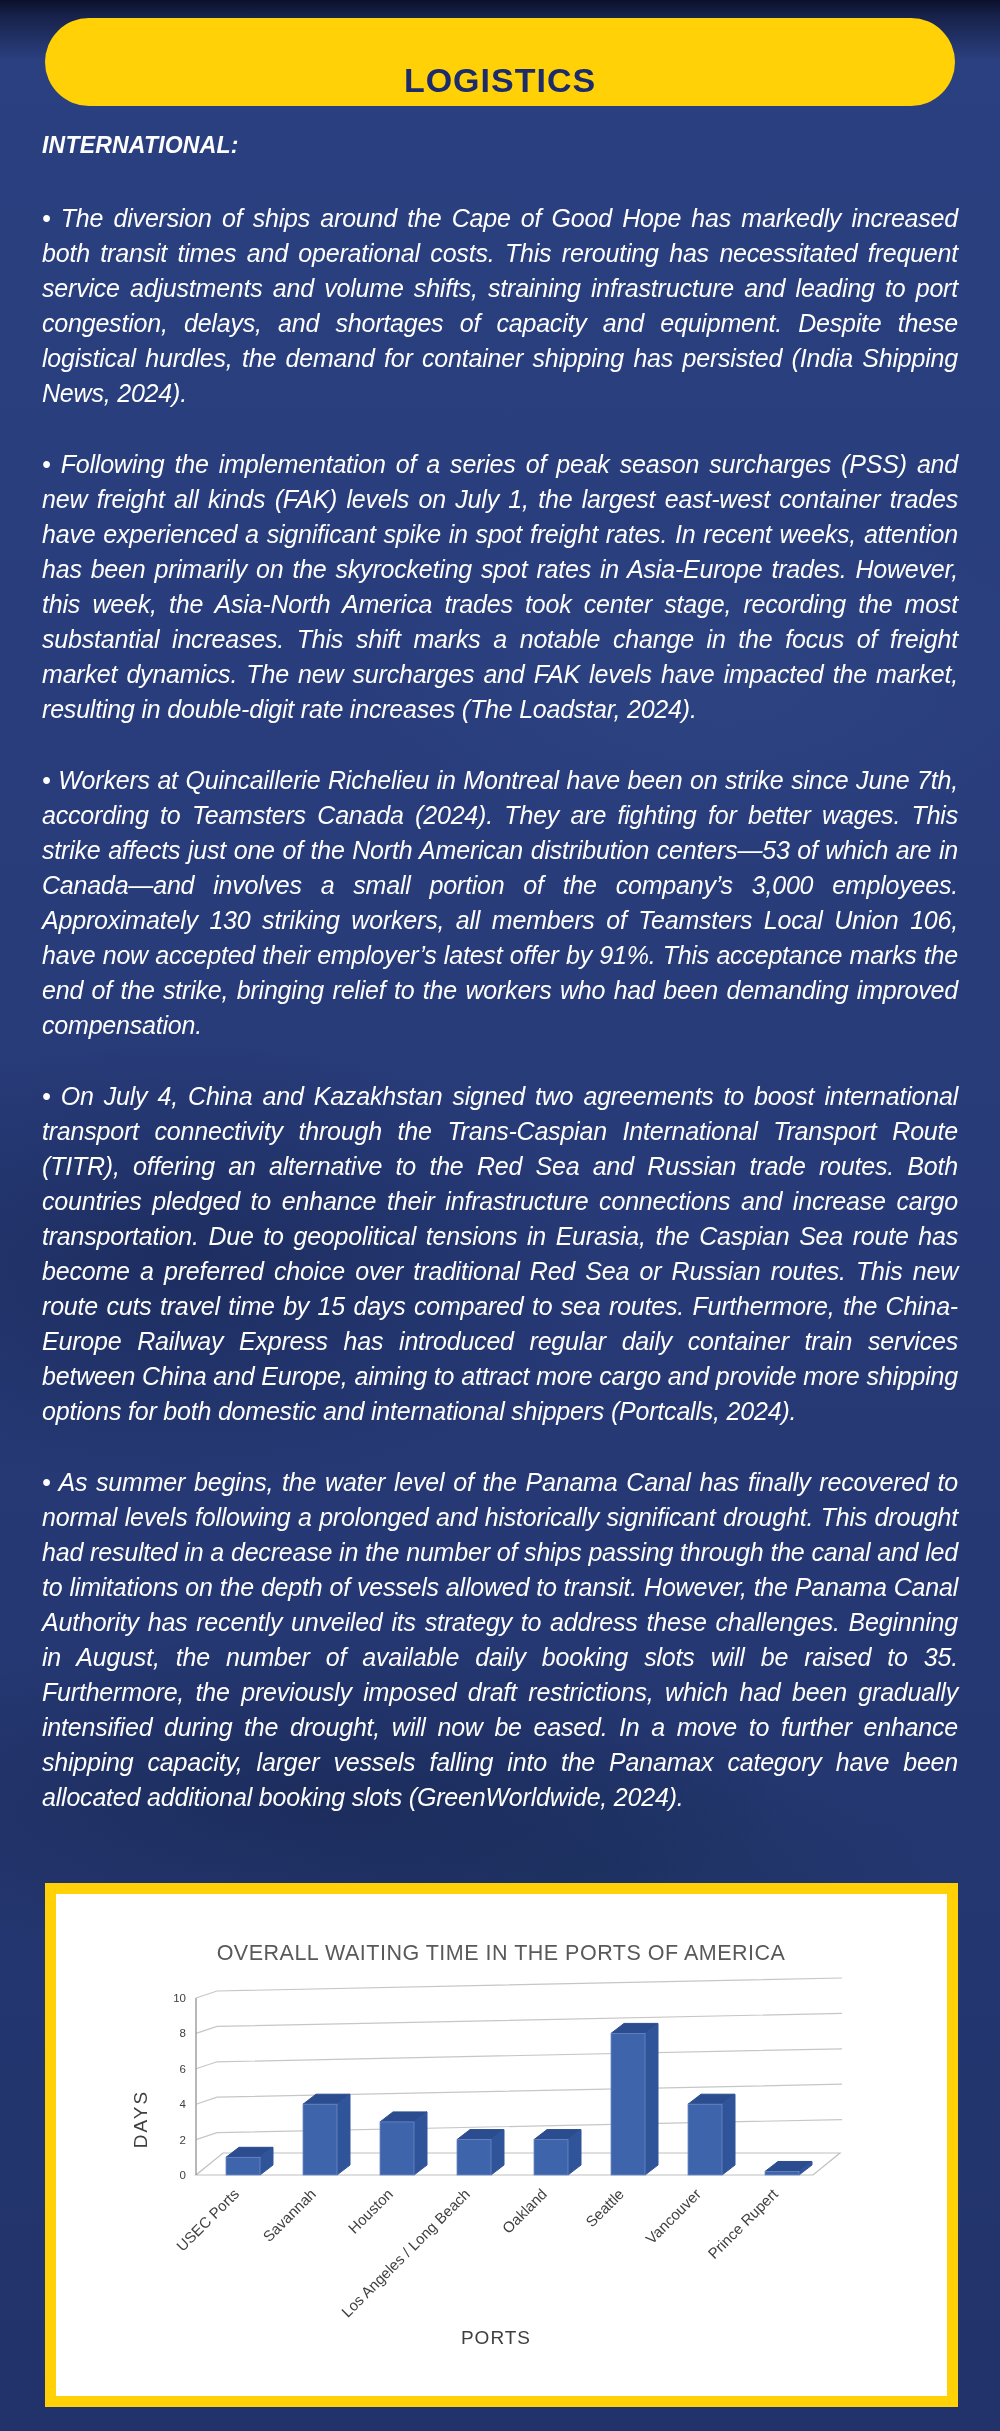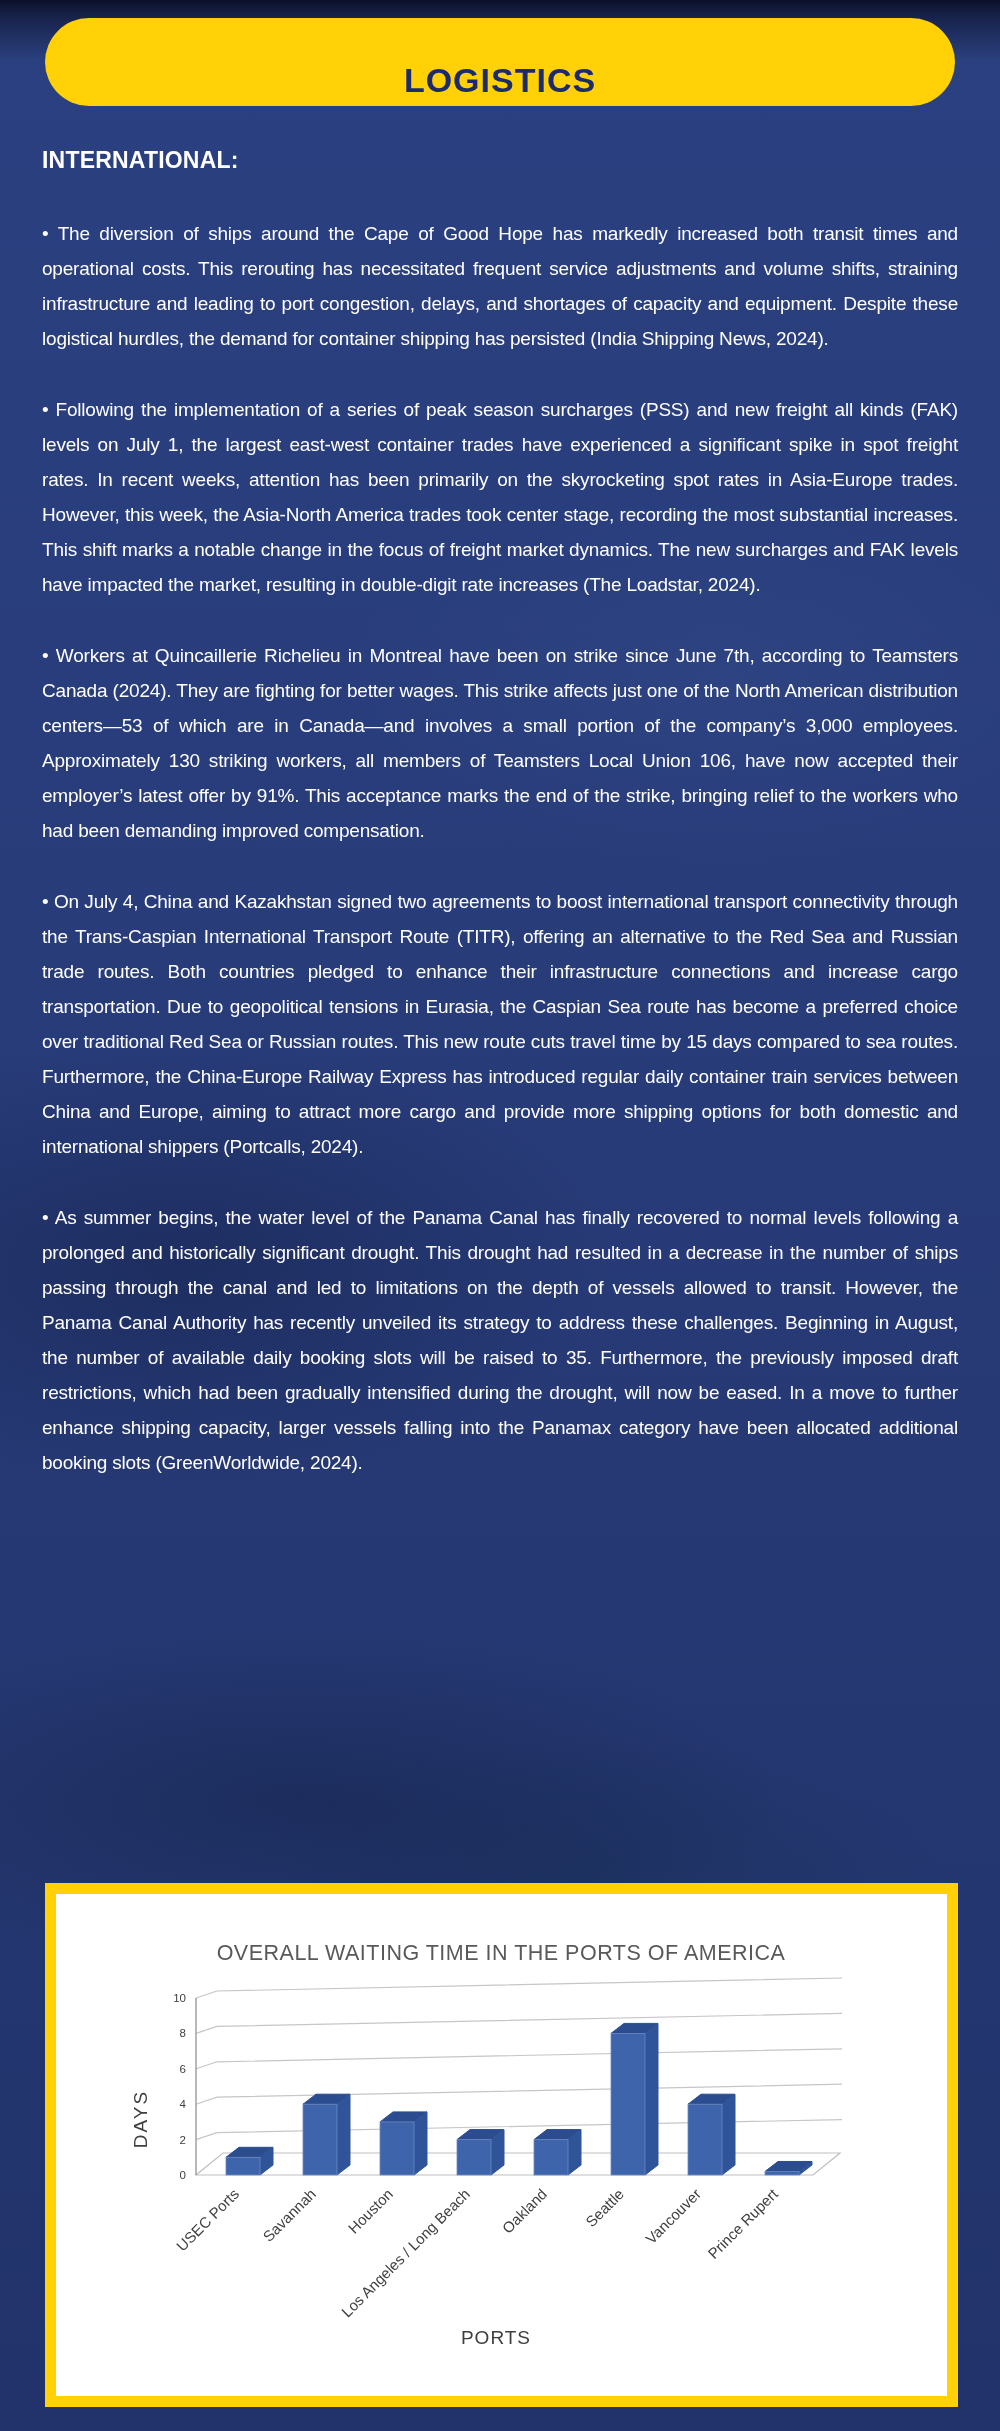--- a/index.html
+++ b/index.html
@@ -24,33 +24,34 @@
     border-radius:44px;
     display:flex; align-items:center; justify-content:center;
   }
   .title-pill span{
     font-size:34px;
     font-weight:bold;
     letter-spacing:1px;
   }
   .content{
     position:absolute;
-    left:42px; top:147px;
+    left:42px; top:132px;
     width:916px;
+    font-style:italic;
   }
   .section-heading{
     margin:0 0 42px 0;
     font-size:23px;
     font-weight:bold;
     color:#ffffff;
     letter-spacing:0.2px;
   }
   .content p{
     margin:0 0 36px 0;
-    font-size:19px;
+    font-size:25px;
     line-height:35px;
     letter-spacing:-0.2px;
     color:#ffffff;
     text-align:justify;
   }
   .chart-frame{
     position:absolute;
     left:45px; top:1883px;
     width:913px; height:524px;
     box-sizing:border-box;

